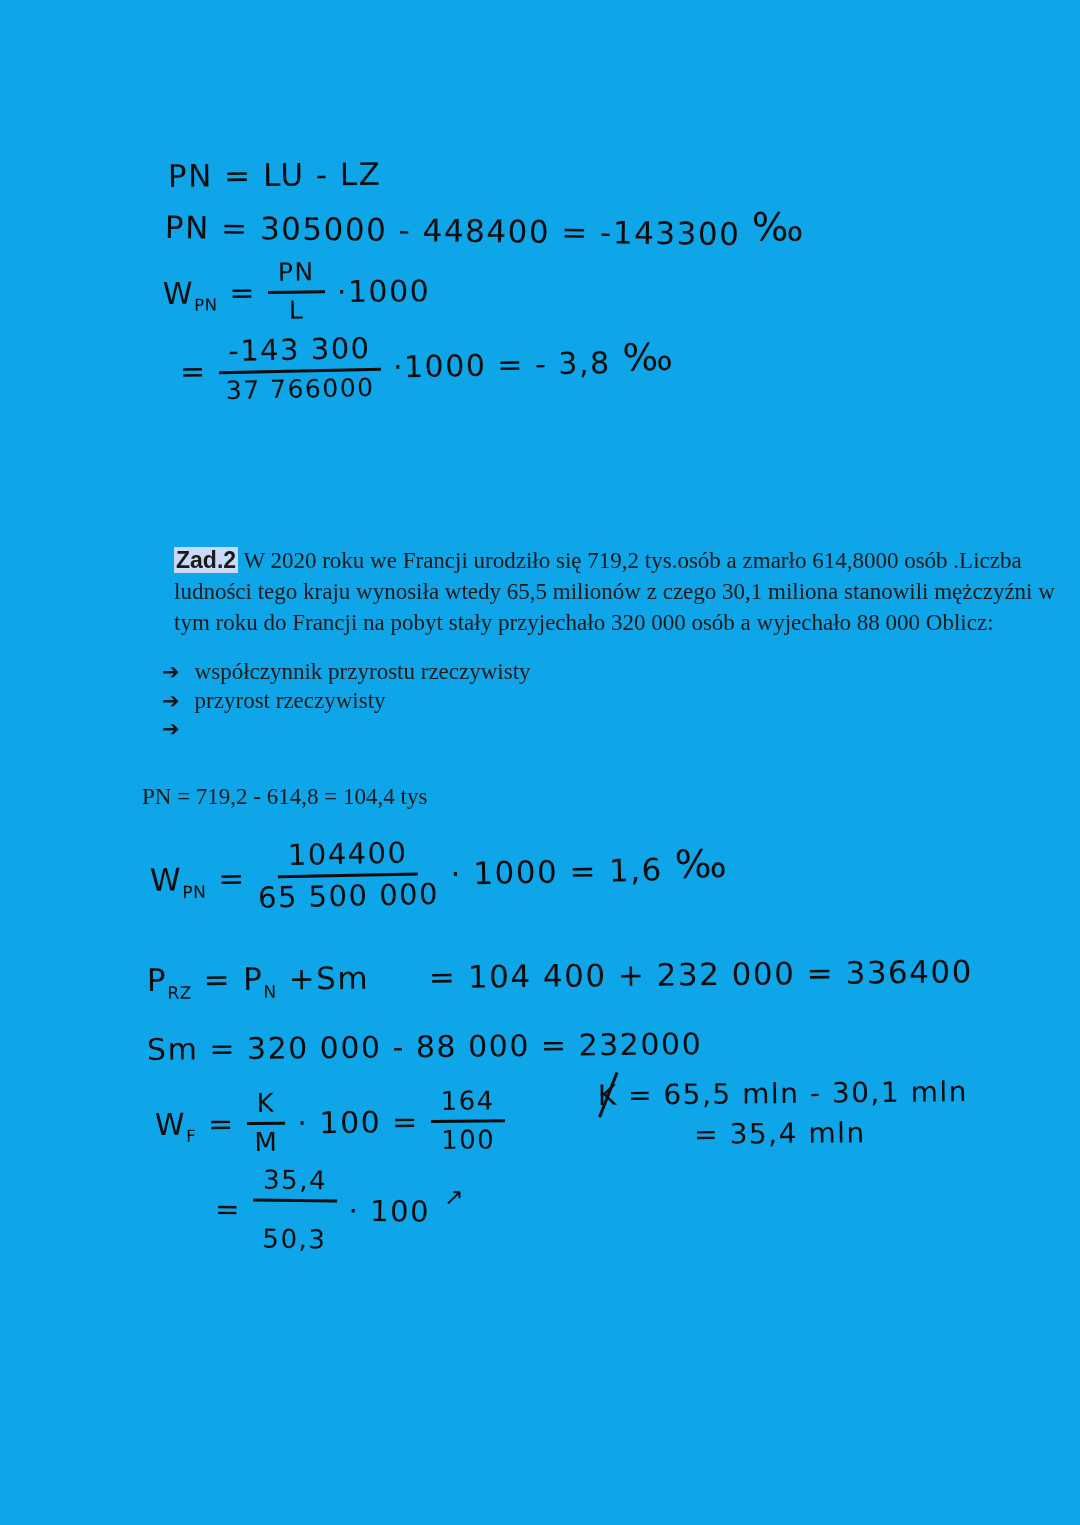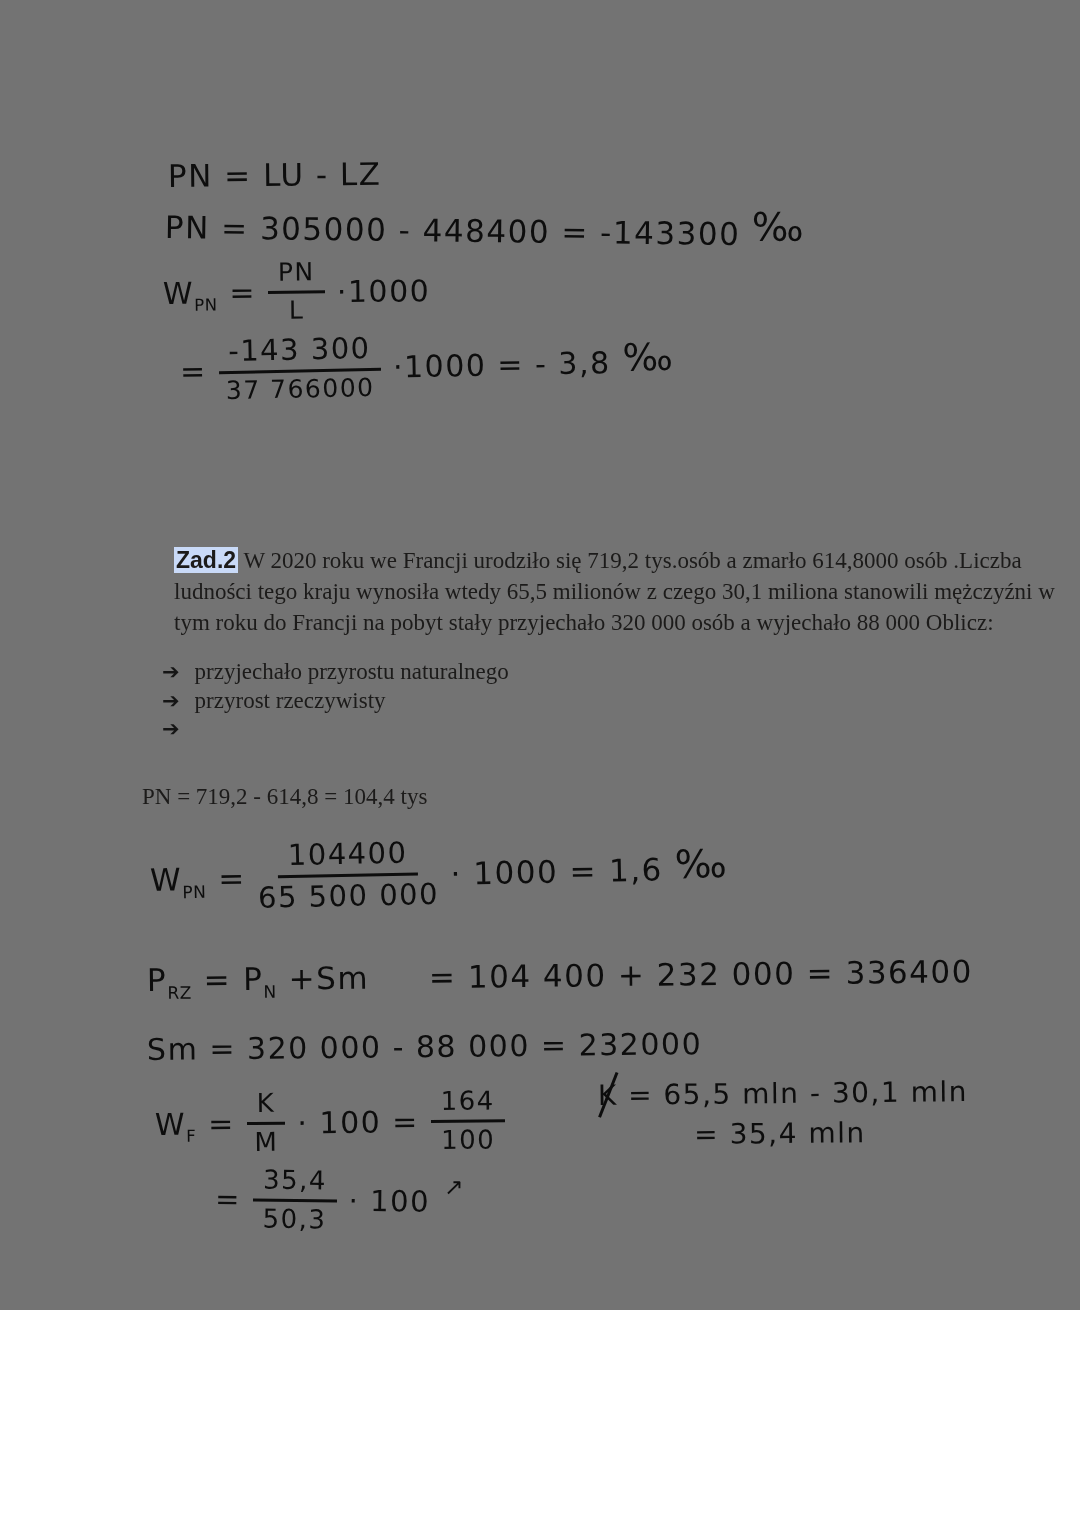--- a/index.html
+++ b/index.html
@@ -1,20 +1,20 @@
 <!DOCTYPE html>
 <html><head>
 <meta charset="utf-8">
 <style>
   * { margin:0; padding:0; box-sizing:border-box; }
   html,body { background:#ffffff; }
   .page {
     position:relative;
-    width:1080px; height:1310px;
-    background:#737373;
+    width:1080px; height:1525px;
+    background:#0ea5e9;
     color:#111;
     overflow:hidden;
     font-family:"Liberation Sans","DejaVu Sans",sans-serif;
   }
 
   
   .hw {
     font-family:"DejaVu Sans",sans-serif;
     color:#0d0d0d;
     letter-spacing:1.5px;
@@ -101,21 +101,21 @@
   #sol-wpn { left:150px; top:842px; font-size:31px; }
   #sol-wpn .frac { font-size:29px; }
   #sol-prz { left:147px; top:962px; font-size:31px; }
   #sol-prz .calc-part { margin-left:48px; }
   #sol-sm  { left:147px; top:1032px; font-size:30px; }
   #sol-wf  { left:155px; top:1090px; font-size:30px; }
   #sol-wf .frac { font-size:26px; }
   #sol-k   { left:598px; top:1076px; font-size:28px; line-height:40px; }
   #sol-k .k-line2 { margin-left:96px; }
   #sol-final { left:215px; top:1165px; font-size:29px; }
-  #sol-final .frac { font-size:26px; }
+  #sol-final .frac { font-size:26px;gap:20px; }
 </style>
 </head>
 <body>
 
 <div class="page">
 
   <div class="hw hw-line tilt-c" id="hw-line1">
     <span>PN = LU - LZ</span>
   </div>
 
@@ -147,21 +147,21 @@
   </div>
 
   <p class="typed para">
     <span class="task-label">Zad.2</span>
     <span>W 2020 roku we Francji urodziło się 719,2 tys.osób a zmarło 614,8000 osób .Liczba ludności tego kraju wynosiła wtedy 65,5 milionów z czego 30,1 miliona stanowili mężczyźni w tym roku do Francji na pobyt stały przyjechało 320 000 osób a wyjechało 88 000 Oblicz:</span>
   </p>
 
   <ul class="typed objectives">
     <li class="objective">
       <span class="arrow-marker">➔</span>
-      <span>przyjechało przyrostu naturalnego</span>
+      <span>współczynnik przyrostu rzeczywisty</span>
     </li>
     <li class="objective">
       <span class="arrow-marker">➔</span>
       <span>przyrost rzeczywisty</span>
     </li>
     <li class="objective">
       <span class="arrow-marker">➔</span>
     </li>
   </ul>
 

